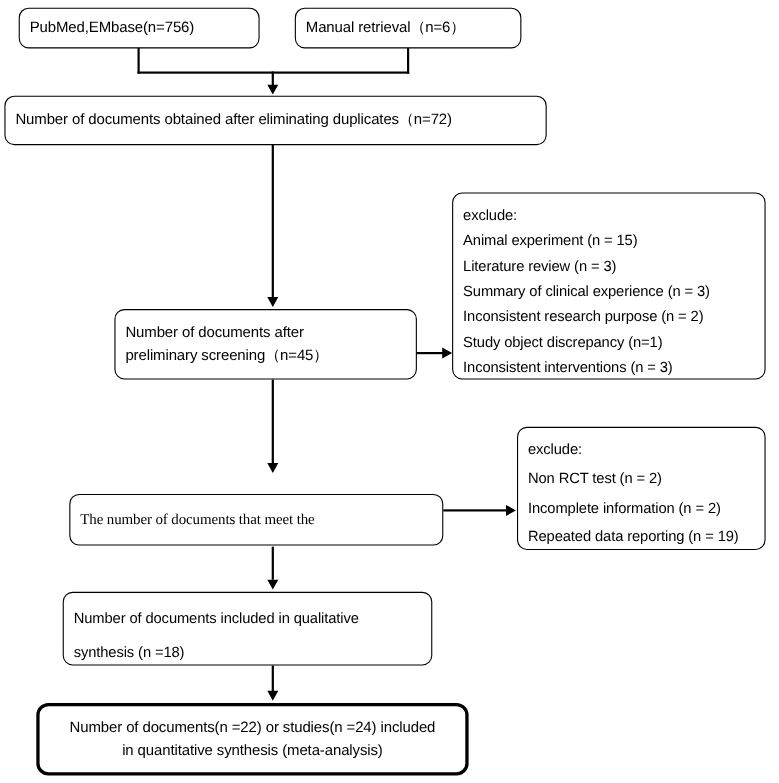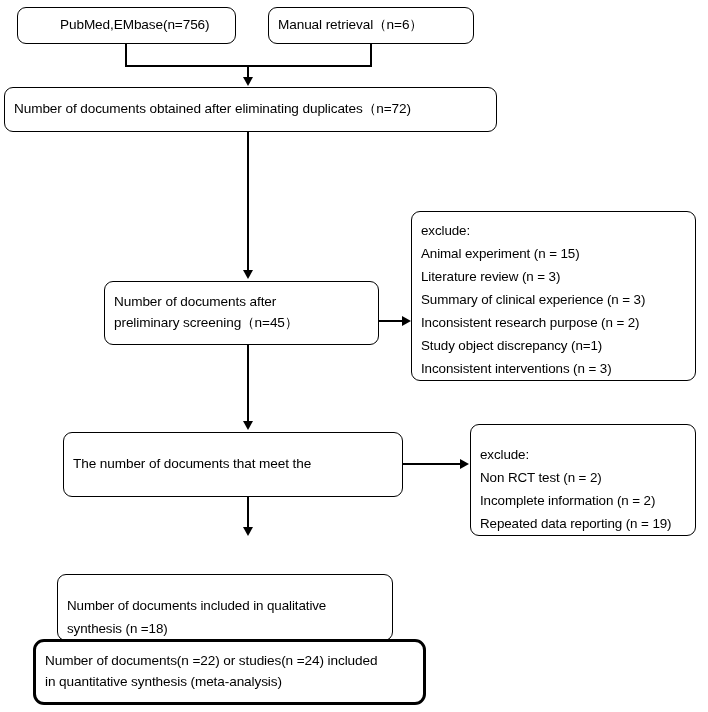--- a/index.html
+++ b/index.html
@@ -35,23 +35,22 @@
   }
   .node .line {
     display: block;
     font-size: 13.6px;
     line-height: 1.52;
     white-space: pre;
     padding: 0 9px;
     letter-spacing: -0.1px;
   }
   .node.listbox {
-    justify-content: flex-end;
+    justify-content: space-between;
     padding-top: 8px;
-    margin-top: 36px;
   }
   .node.listbox .line {
     font-size: 13.4px;
     line-height: 1.72;
   }
   
   .vline, .hline {
     position: absolute;
     background: #000000;
   }
@@ -98,21 +97,21 @@
 
   <div class="hline" style="left:403px; top:463px; width:58px;"></div>
   <div class="arrowhead right" style="left:460px; top:458.5px;"></div>
 
   <div class="vline" style="left:247px; top:497px; height:30px;"></div>
   <div class="arrowhead down" style="left:242.5px; top:527px;"></div>
 
   <div class="vline" style="left:247px; top:605px; height:24px;"></div>
   <div class="arrowhead down" style="left:242.5px; top:628px;"></div>
 
-  <div class="node" style="left:17px; top:7px; width:219px; height:37px;padding-left:33px;">
+  <div class="node" style="left:17px; top:7px; width:219px; height:37px;">
     <span class="line">PubMed,EMbase(n=756)</span>
   </div>
 
   <div class="node" style="left:268px; top:7px; width:206px; height:37px;">
     <span class="line">Manual retrieval（n=6）</span>
   </div>
 
   <div class="node" style="left:4px; top:87px; width:493px; height:45px;">
     <span class="line">Number of documents obtained after eliminating duplicates（n=72)</span>
   </div>
@@ -125,34 +124,34 @@
   <div class="node listbox" style="left:411px; top:175px; width:285px; height:170px;">
     <span class="line">exclude:</span>
     <span class="line">Animal experiment (n = 15)</span>
     <span class="line">Literature review (n = 3)</span>
     <span class="line">Summary of clinical experience (n = 3)</span>
     <span class="line">Inconsistent research purpose (n = 2)</span>
     <span class="line">Study object discrepancy (n=1)</span>
     <span class="line">Inconsistent interventions (n = 3)</span>
   </div>
 
-  <div class="node" style="left:63px; top:432px; width:340px; height:65px;">
+  <div class="node" style="left:63px; top:449px; width:340px; height:47px;font-family:Liberation Serif, serif;">
     <span class="line">The number of documents that meet the</span>
   </div>
 
   <div class="node listbox" style="left:470px; top:388px; width:226px; height:112px;">
     <span class="line">exclude:</span>
     <span class="line">Non RCT test (n = 2)</span>
     <span class="line">Incomplete information (n = 2)</span>
     <span class="line">Repeated data reporting (n = 19)</span>
   </div>
 
   <div class="node listbox" style="left:57px; top:538px; width:336px; height:67px; padding-top:11px;">
     <span class="line">Number of documents included in qualitative</span>
     <span class="line">synthesis (n =18)</span>
   </div>
 
-  <div class="node thick" style="left:33px; top:639px; width:393px; height:66px;">
+  <div class="node thick" style="left:33px; top:639px; width:393px; height:66px;align-items:center;">
     <span class="line">Number of documents(n =22) or studies(n =24) included</span>
     <span class="line">in quantitative synthesis (meta-analysis)</span>
   </div>
 
 </div>
 
 </body></html>

